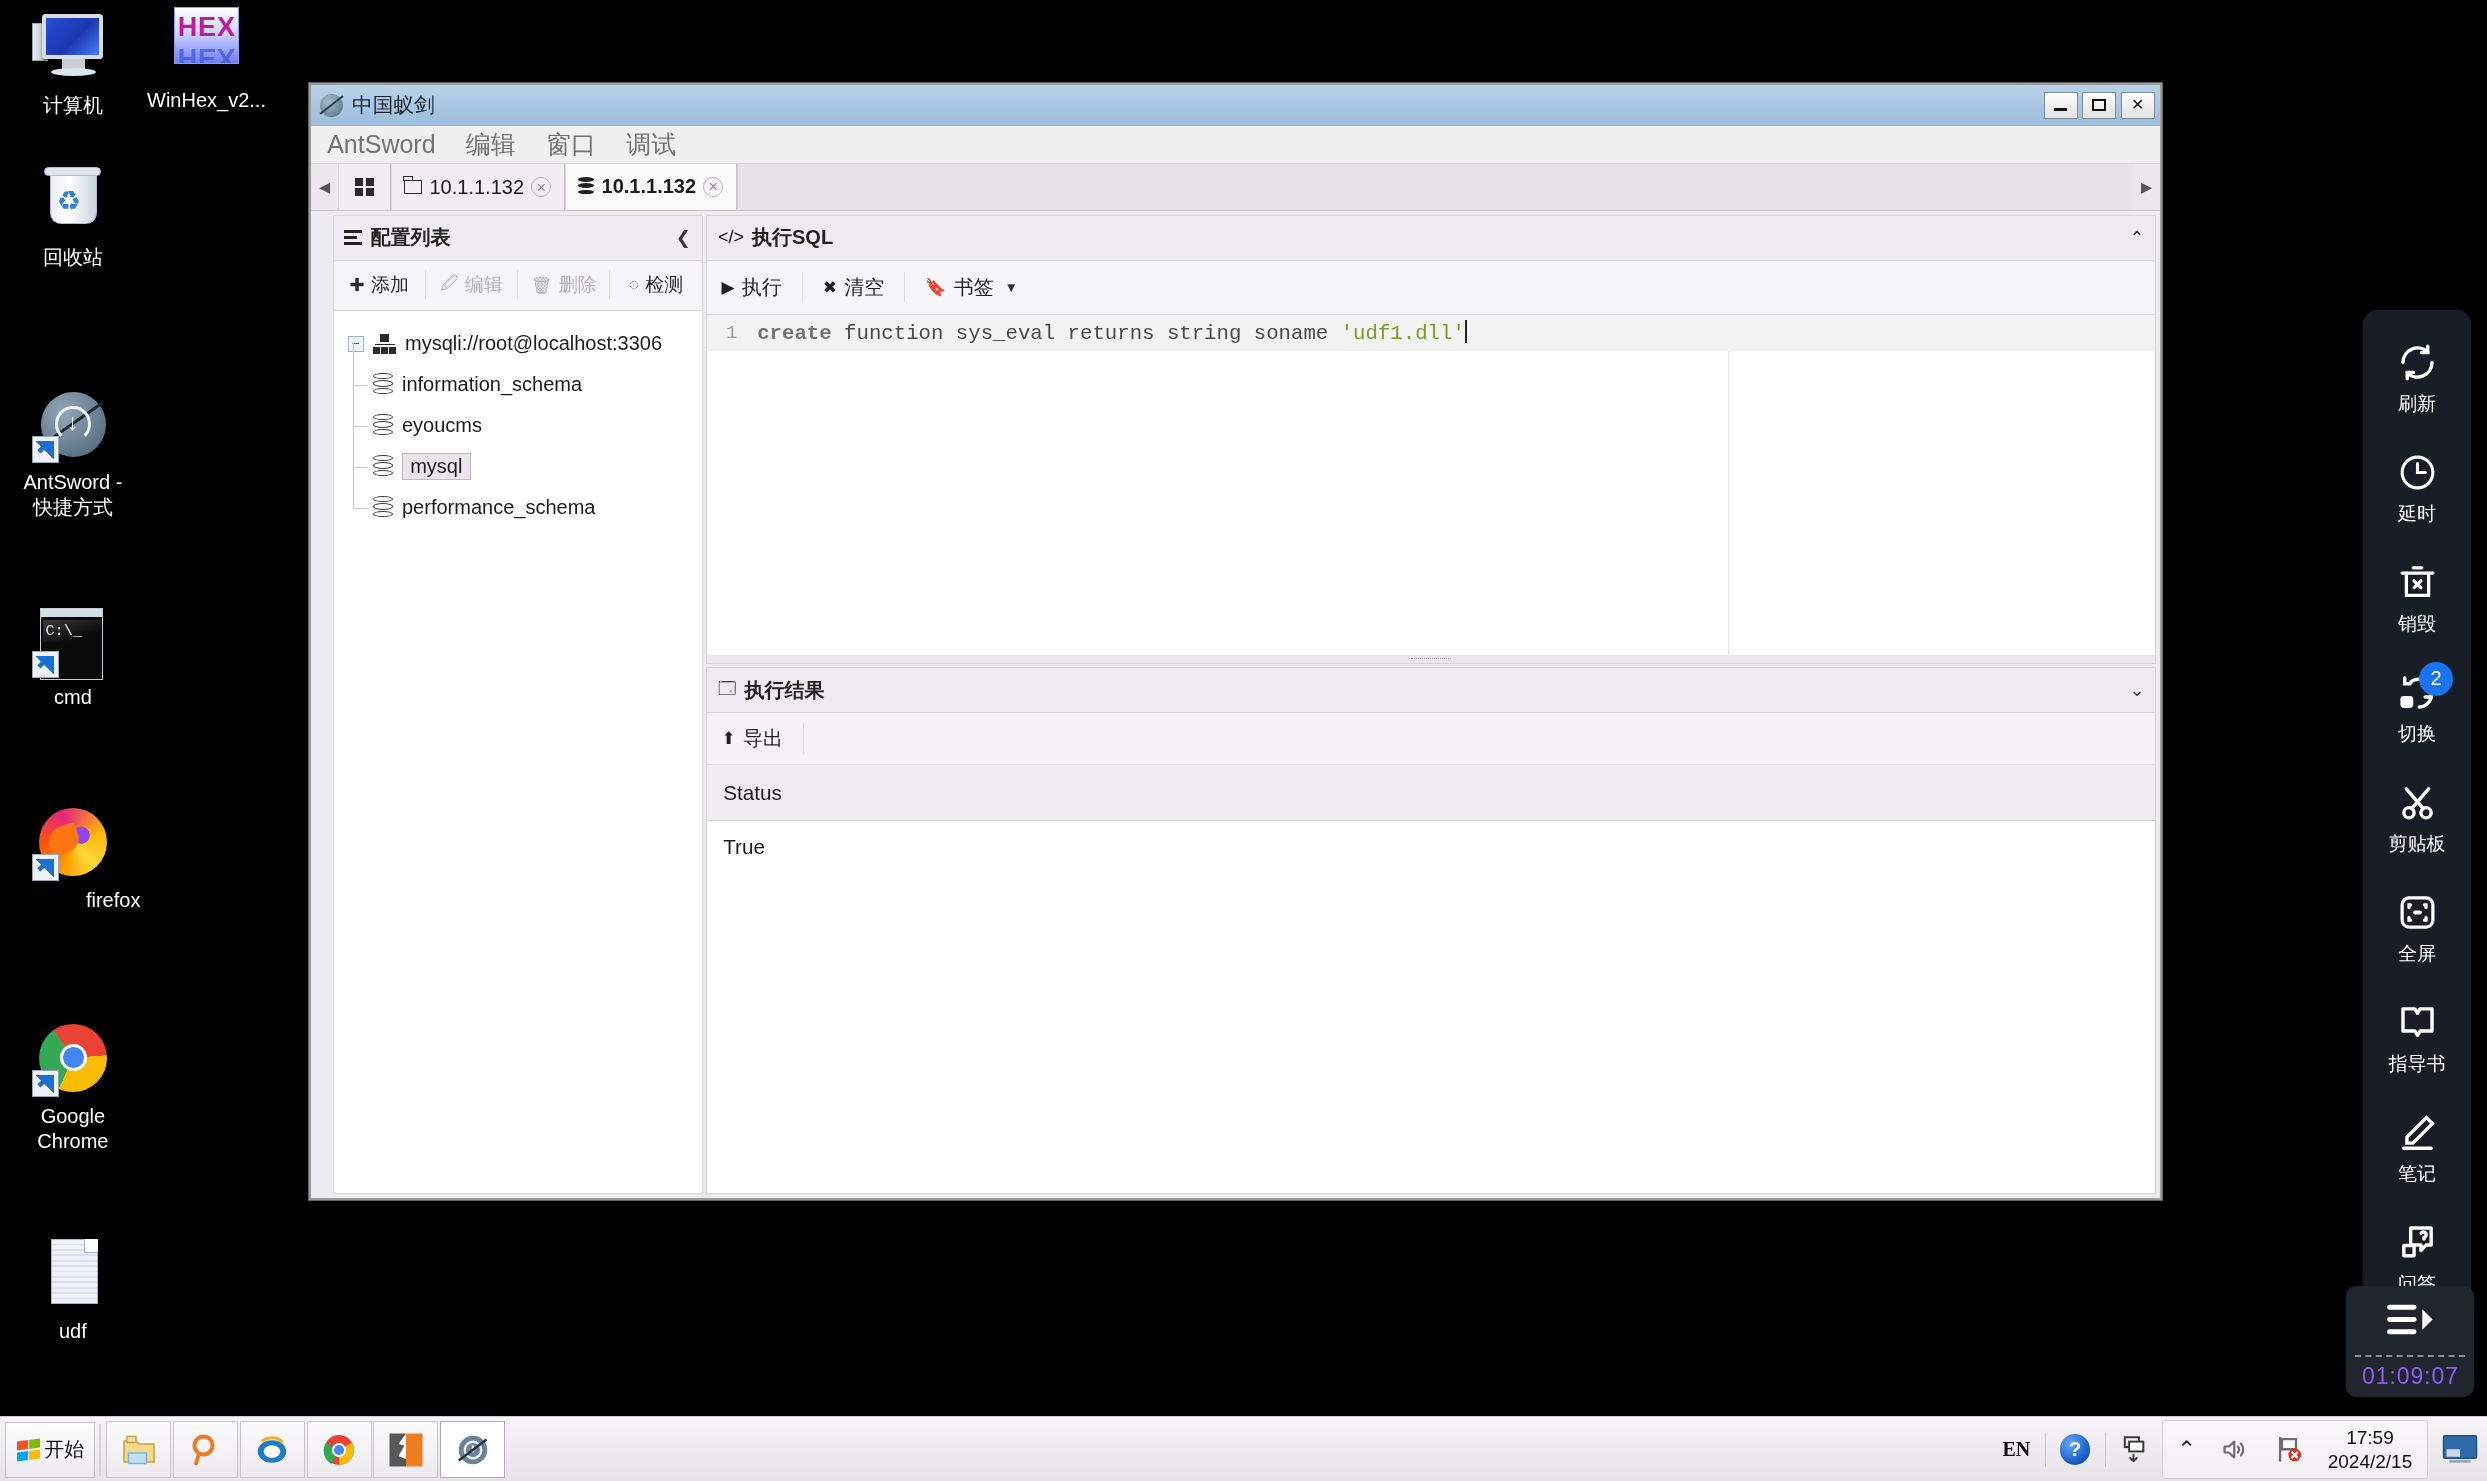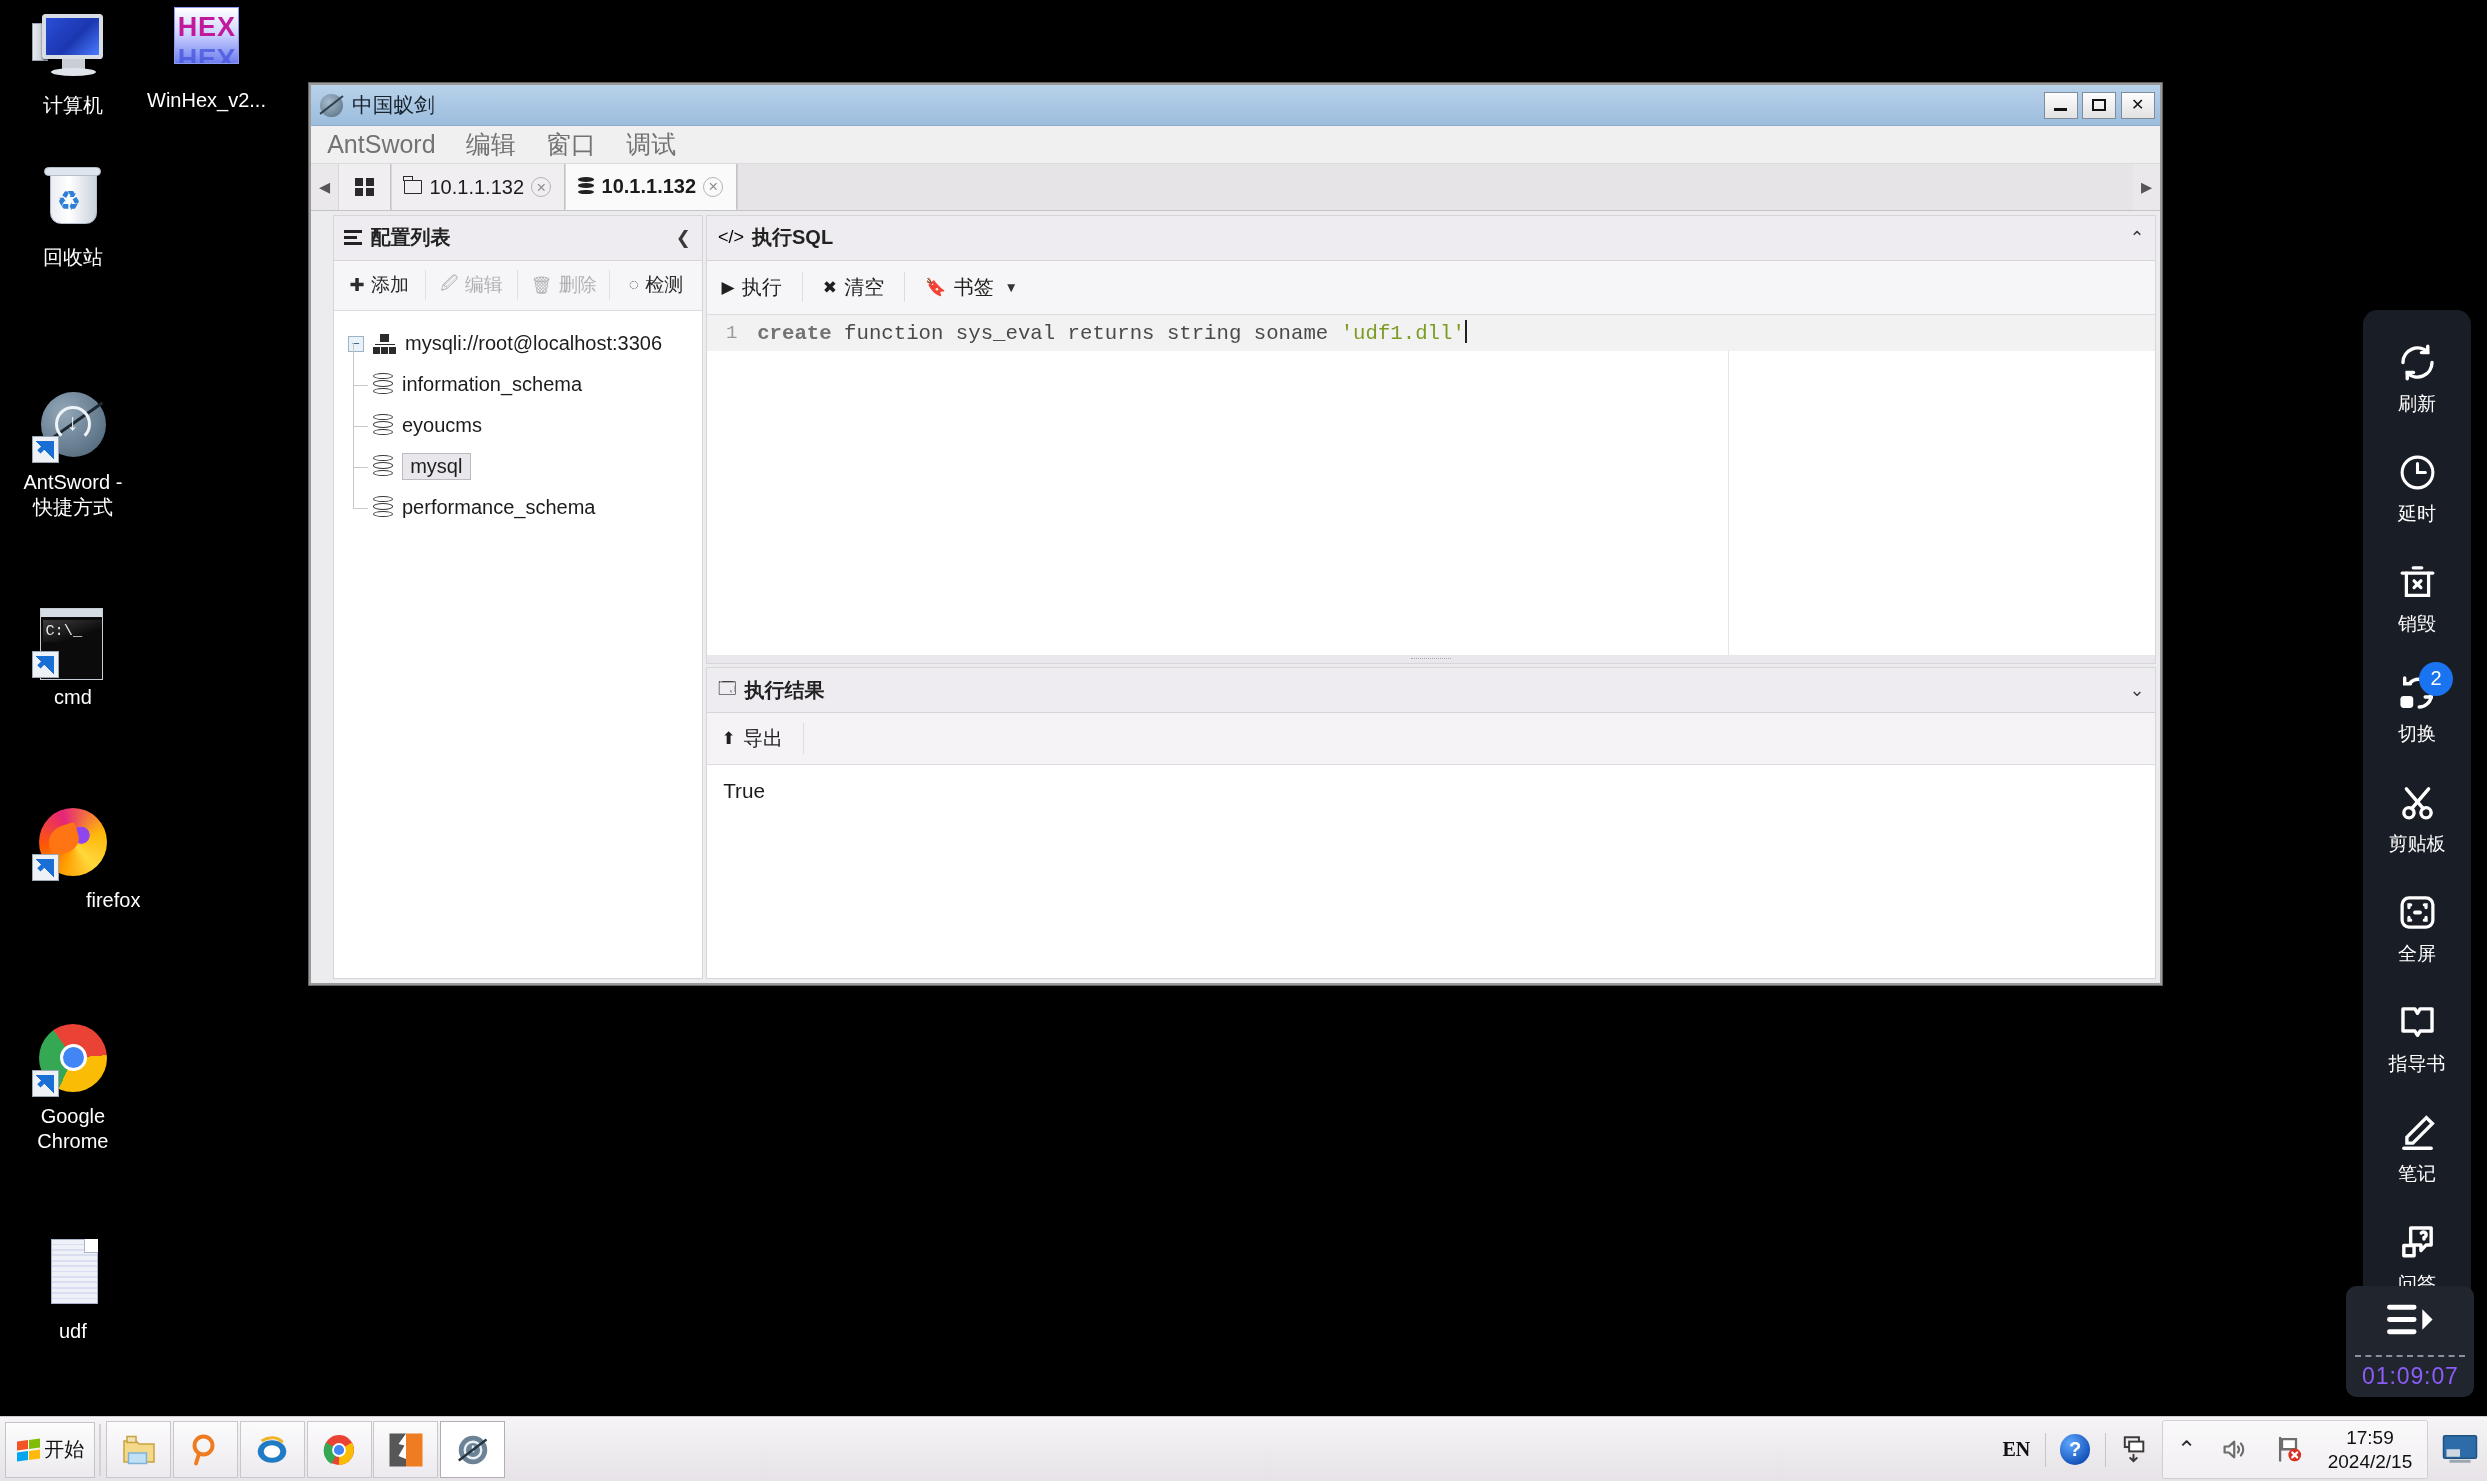--- a/index.html
+++ b/index.html
@@ -156,21 +156,21 @@
     border: 0.9px solid #aab3c8;
   }
   .ic-udf .fold {
     position: absolute; right: -0.9px; top: -0.9px; width: 14.4px; height: 14.4px;
     background: #fff; border-left: 0.9px solid #aab3c8; border-bottom: 0.9px solid #aab3c8;
   }
 
   
   #app-window {
     position: absolute;
-    left: 309px; top: 83px; width: 1853px; height: 902px;
+    left: 309px; top: 83px; width: 1853px; height: 1117px;
     background: #f0f0f0;
     border: 2.7px solid #9a9a9a;
     box-shadow: 0 0 0 0.9px #6f6f6f;
     display: flex; flex-direction: column;
   }
   .titlebar {
     height: 41px;
     background: linear-gradient(180deg,#b9d2ea 0%, #a8c6e3 55%, #9dbddd 100%);
     border-bottom: 0.9px solid #8fadcb;
     display: flex; align-items: center; padding: 0 5.4px 0 9px;
@@ -674,20 +674,23 @@
             <span class="chev">⌄</span>
           </div>
 
           <div class="res-toolbar">
             <div class="btn">
               <span style="font-size:17px">⬆</span>
               <span>导出</span>
             </div>
           </div>
 
+          <div class="res-head">
+            <div class="col">Status</div>
+          </div>
           <div class="res-rows">
             <div class="res-row">
               <span>True</span>
             </div>
           </div>
         </div>
 
       </div>
     </div>
   </div>

